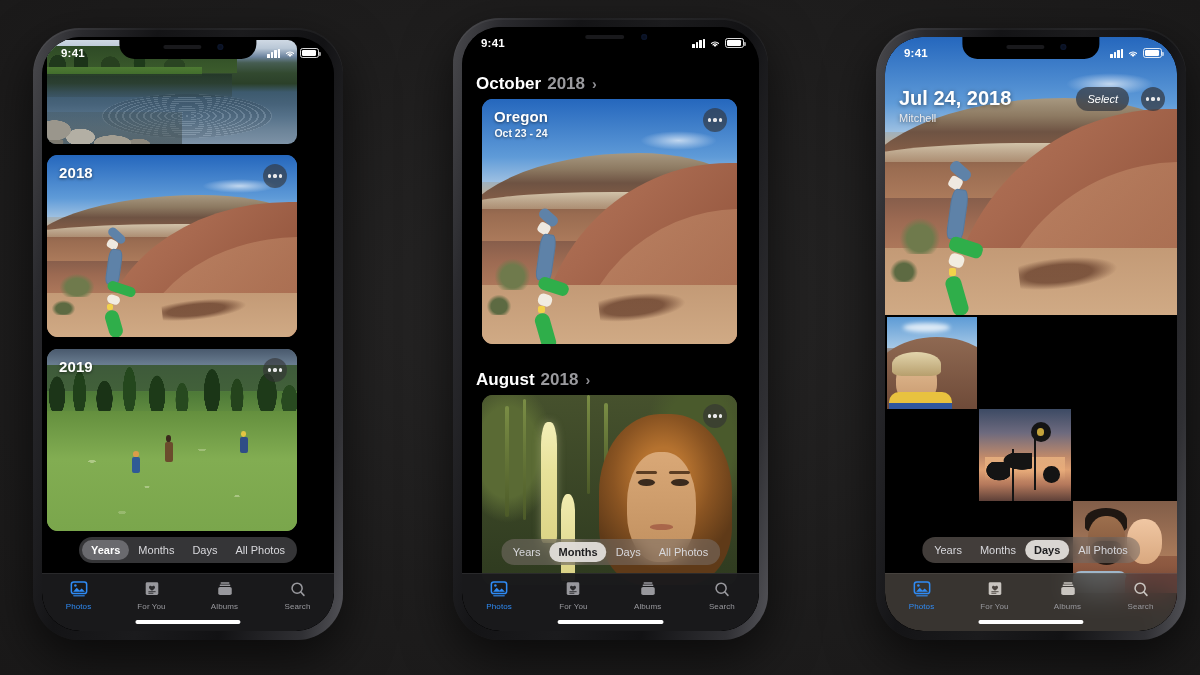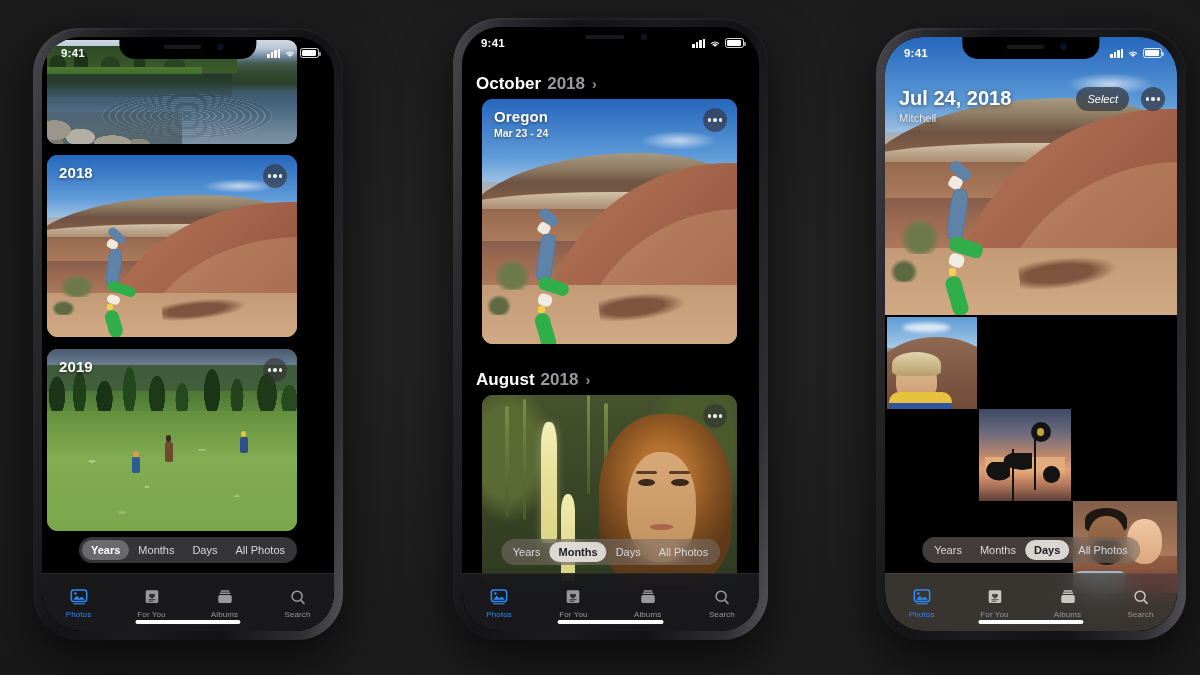--- a/index.html
+++ b/index.html
@@ -64,21 +64,21 @@
   .p-lake .rocks{ left:-4%; bottom:-3%; width:58%; height:34%;
     background:
       radial-gradient(ellipse 16% 40% at 12% 52%, #9a968c 70%, transparent 72%),
       radial-gradient(ellipse 14% 34% at 30% 72%, #b3afa4 70%, transparent 72%),
       radial-gradient(ellipse 18% 30% at 52% 88%, #a39e92 70%, transparent 72%),
       radial-gradient(ellipse 12% 28% at 70% 96%, #8e897e 70%, transparent 72%),
       radial-gradient(ellipse 20% 26% at 4% 86%, #7d7a70 70%, transparent 72%),
       linear-gradient(rgba(60,70,60,.2),rgba(40,50,45,.5)); }
 
   
-  .p-hills{ background:linear-gradient(#2f6fc4 0%,#4a8ad6 16%,#86b2dd 30%,#b7b0a2 38%,#9a7b65 46%,#7d5848 54%,#9c6a52 66%,#b07a5c 78%,#c08b68 90%,#cfa483 100%); }
+  .p-hills{ background:linear-gradient(#2f6fc4 0%,#4a8ad6 16%,#86b2dd 30%,#b7b0a2 38%,#9a7b65 46%,#7d5848 54%,#9c6a52 66%,#b07a5c 78%,#c08b68 90%,#cfa483 100%);text-align:center; }
   .p-hills .sky{ left:0; top:0; width:100%; height:34%;
     background:linear-gradient(#2567bd,#5f9bd8 70%,#9dc0e2); }
   .p-hills .cloud{ right:8%; top:13%; width:30%; height:8%; border-radius:50%;
     background:radial-gradient(ellipse at 50% 50%, rgba(255,255,255,.65), rgba(255,255,255,0) 70%); }
   .p-hills .ridge{ left:-10%; top:22%; width:125%; height:36%;
     border-radius:60% 45% 0 0 / 100% 90% 0 0;
     background:linear-gradient(#a79880 0%, #8d7a62 18%, #6e5343 34%, #7f5b46 50%, #9a6c51 70%, #ab7a5b 100%); }
   .p-hills .band{ left:-10%; top:38%; width:125%; height:7%;
     background:linear-gradient(rgba(226,214,187,.85),rgba(206,190,160,.45)); border-radius:50% 40% 0 0/100% 90% 0 0;}
   .p-hills .dune{ right:-26%; top:26%; width:105%; height:82%;
@@ -230,21 +230,21 @@
   .scope{ position:absolute; z-index:30; left:50%; transform:translateX(-50%);
     display:flex; align-items:center; border-radius:15px; padding:3px;
     background:rgba(58,58,60,.92); backdrop-filter:blur(8px); }
   .scope.tr{ background:rgba(120,112,106,.55); }
   .scope div{ padding:4px 9px; border-radius:12px; font-size:11px; color:#d8d8dc; white-space:nowrap; }
   .scope div.on{ background:rgba(108,108,112,.96); color:#fff; font-weight:bold; }
   .scope.tr div.on{ background:rgba(225,222,218,.95); color:#1c1c1e; }
 
   
   .tabbar{ position:absolute; left:0; right:0; bottom:0; height:58px; z-index:28;
-    background:rgba(26,26,28,.96); display:flex; align-items:flex-start; padding-top:15px;
+    background:rgba(26,26,28,.96); display:flex; align-items:flex-start; padding-top:7px;
     border-top:.5px solid rgba(255,255,255,.07); }
   .tabbar.tr{ background:rgba(72,66,62,.78); backdrop-filter:blur(14px); }
   .tab{ flex:1; display:flex; flex-direction:column; align-items:center; gap:3px; }
   .tab .lbl{ font-size:8px; color:#98989d; letter-spacing:.1px; }
   .tab.on .lbl{ color:#2f8bf5; }
   .ic{ width:22px; height:18px; position:relative; }
   .homebar{ position:absolute; left:50%; transform:translateX(-50%); bottom:7px; z-index:33;
     width:36%; height:4px; border-radius:3px; background:#fff; }
 
   .pillbtn{ position:absolute; z-index:8; height:24px; padding:0 11px; border-radius:13px;
@@ -434,21 +434,21 @@
             <div class="hand1"></div>
             <div class="torso"></div>
        <div class="leg1"></div>
             <div class="shoe1"></div>
             <div class="cuff"></div>
        <div class="leg2"></div>
 
      </div>
      <div class="ovl-title">
        <span class="t1">Oregon</span>
-       <span class="t2">Mar 23 - 24</span>
+       <span class="t2">Oct 23 - 24</span>
      </div>
      <div class="dots">
             <i></i>
             <i></i>
             <i></i>
           </div>
    </div>
 
    <div class="sect" style="position:absolute; top:343px; left:0;">
      <span class="m">August</span>

